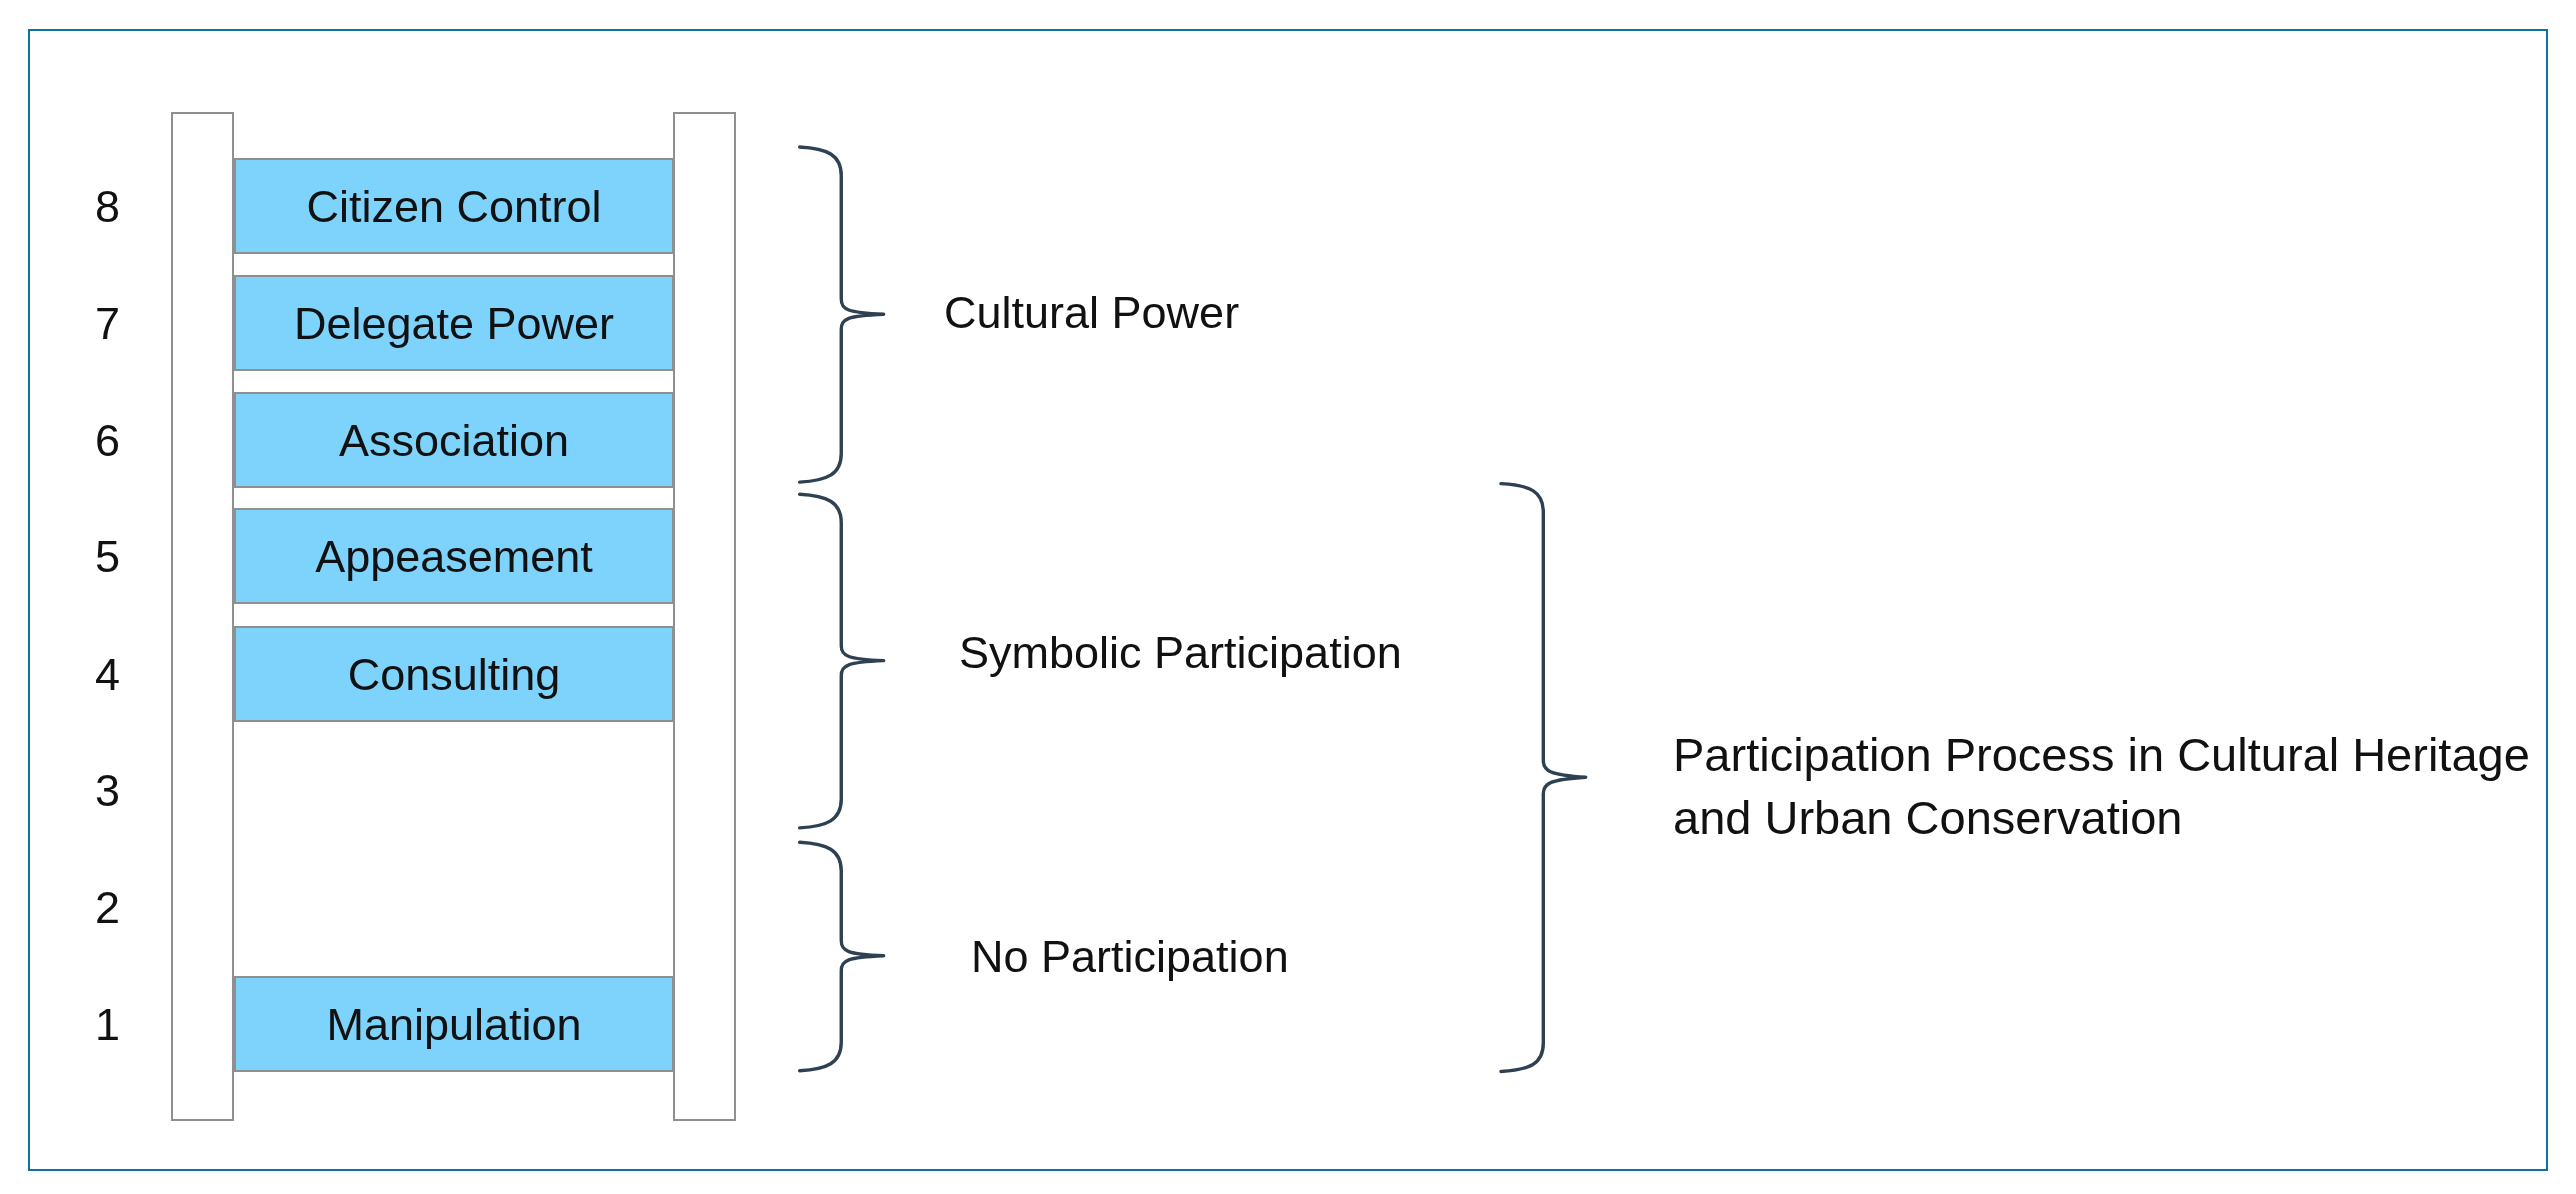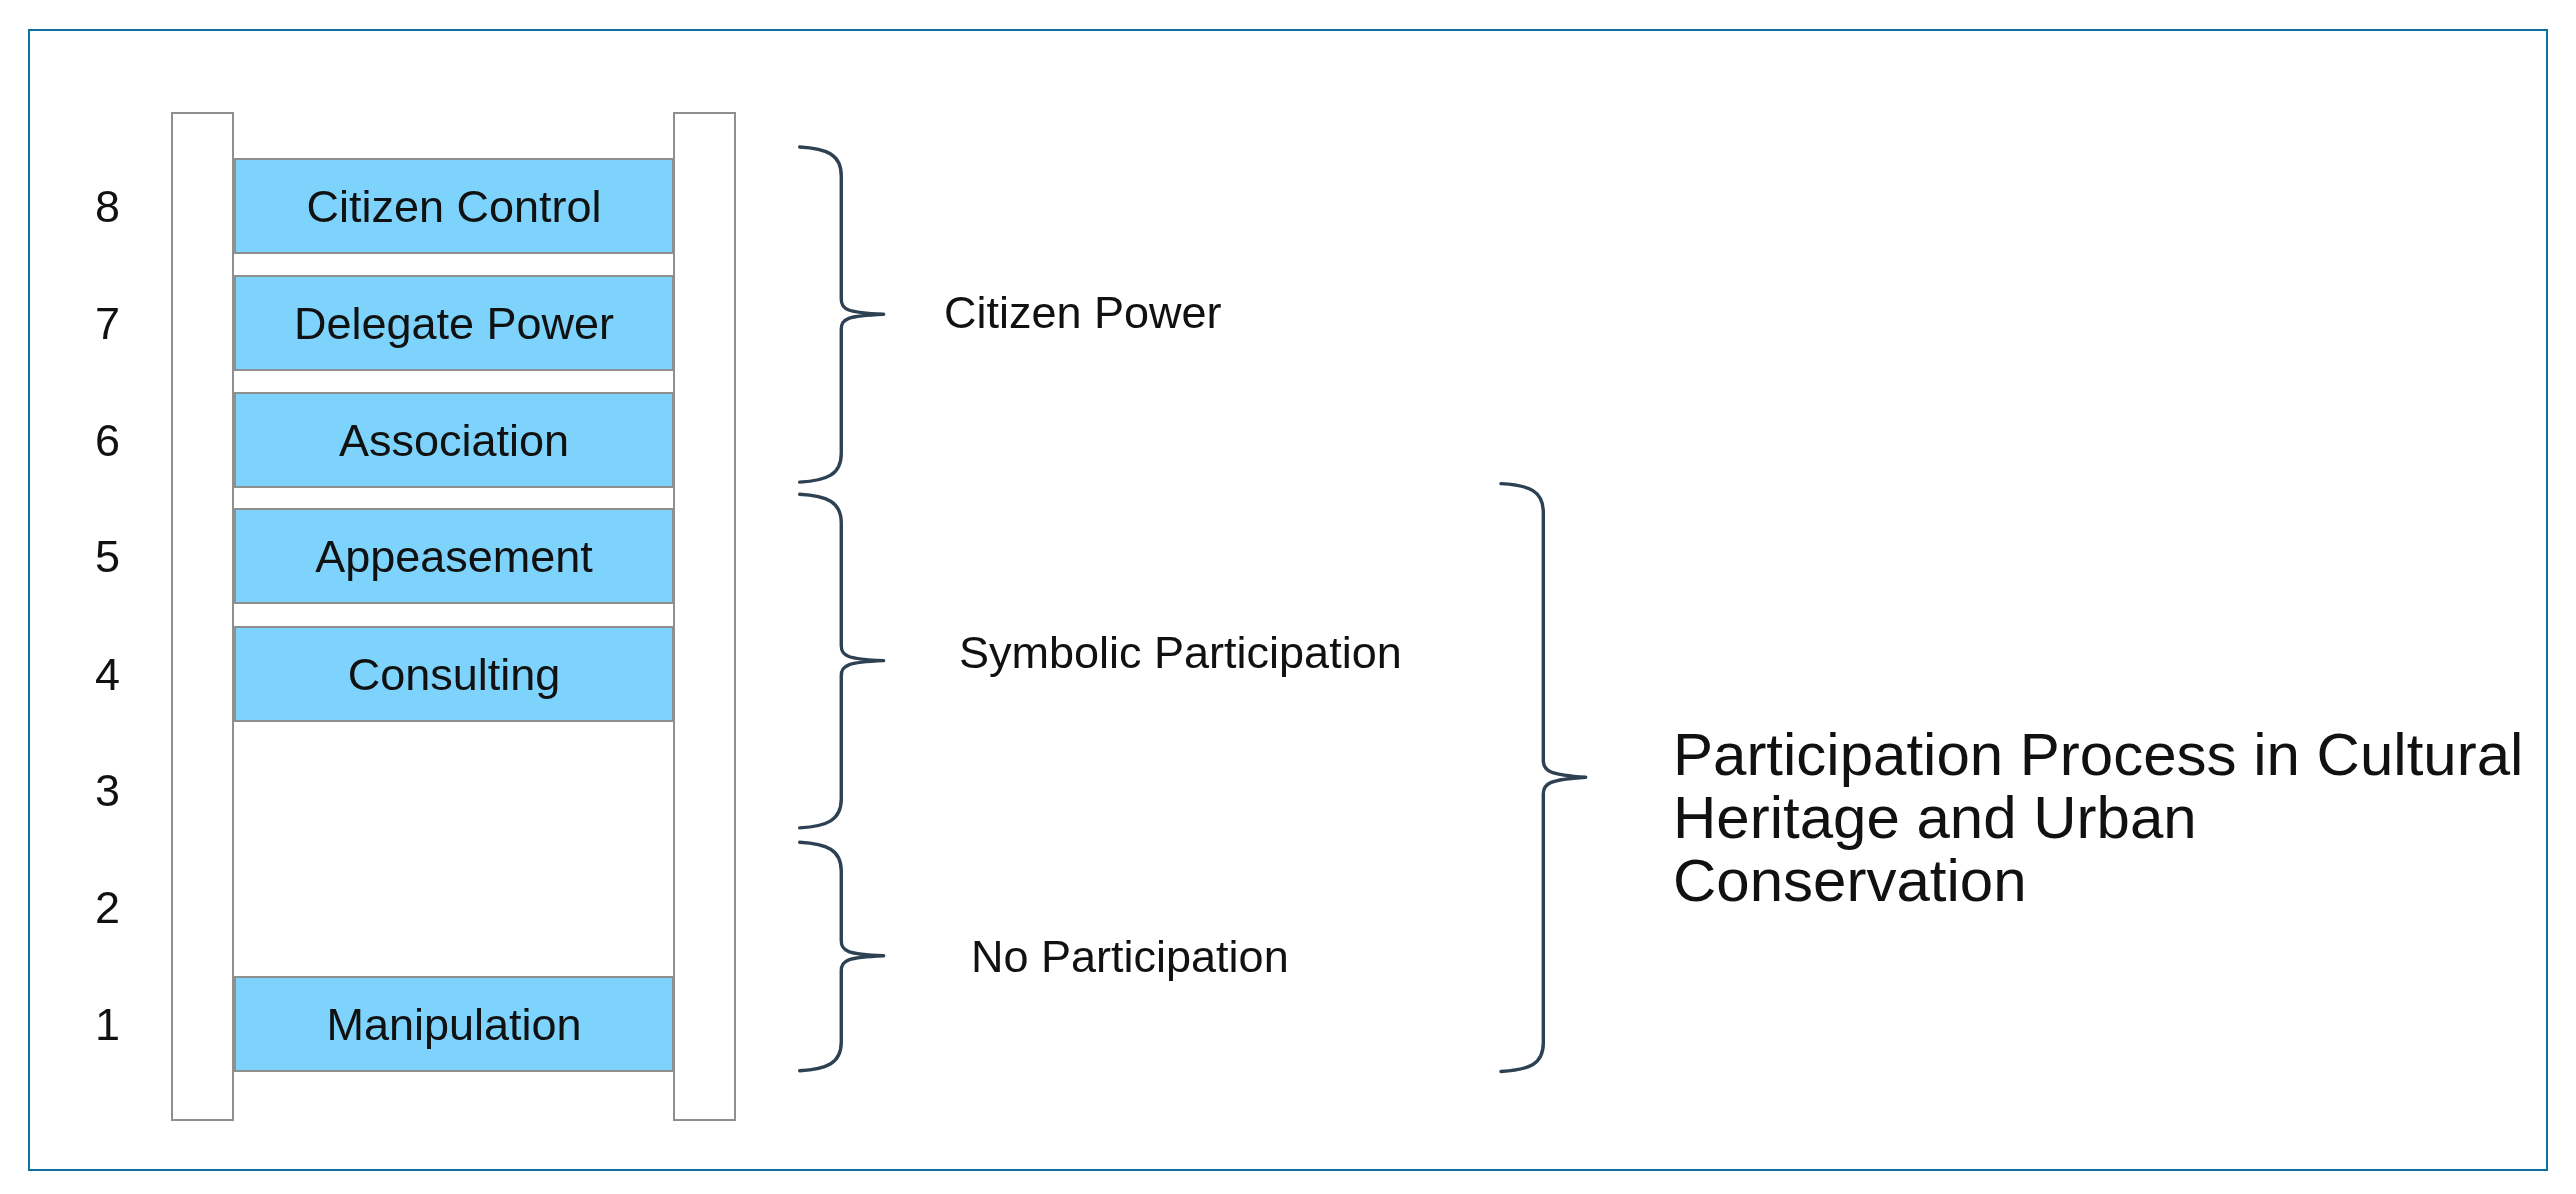--- a/index.html
+++ b/index.html
@@ -72,21 +72,21 @@
     display: flex;
     align-items: center;
     font-size: 45px;
     line-height: 1;
     white-space: nowrap;
   }
   .overall-label {
     position: absolute;
     left: 1673px; top: 723px;
     width: 878px;
-    font-size: 60px;
+    font-size: 47px;
     line-height: 63px;
   }
 </style>
 </head>
 <body>
 
 <div class="canvas">
 
   <div class="frame"></div>
 
@@ -109,20 +109,20 @@
   <div class="rung-box" style="top:626px">Consulting</div>
   <div class="rung-box" style="top:976px">Manipulation</div>
 
   <svg class="braces" viewBox="0 0 3405 1579">
     <path d="M 1057 194 C 1093 196 1112 204 1112 232 L 1112 395 C 1112 409 1120 413 1168 415 C 1120 417 1112 421 1112 435 L 1112 599 C 1112 627 1093 635 1057 637"></path>
     <path d="M 1057 653 C 1093 655 1112 663 1112 691 L 1112 853 C 1112 867 1120 871 1168 873 C 1120 875 1112 879 1112 893 L 1112 1056 C 1112 1084 1093 1092 1057 1094"></path>
     <path d="M 1057 1113 C 1093 1115 1112 1123 1112 1151 L 1112 1243 C 1112 1257 1120 1261 1168 1263 C 1120 1265 1112 1269 1112 1283 L 1112 1377 C 1112 1405 1093 1413 1057 1415"></path>
     <path d="M 1984 639 C 2022 641 2040 649 2040 677 L 2040 1005 C 2040 1019 2049 1024 2096 1027 C 2049 1030 2040 1035 2040 1049 L 2040 1378 C 2040 1406 2022 1414 1984 1416"></path>
   </svg>
 
-  <div class="group-label" style="left:944px; top:274px">Citizen Power</div>
+  <div class="group-label" style="left:944px; top:274px">Cultural Power</div>
   <div class="group-label" style="left:959px; top:614px">Symbolic Participation</div>
   <div class="group-label" style="left:971px; top:918px">No Participation</div>
 
   <div class="overall-label">Participation Process in Cultural Heritage and Urban Conservation</div>
 
 </div>
 
 
 </body></html>

